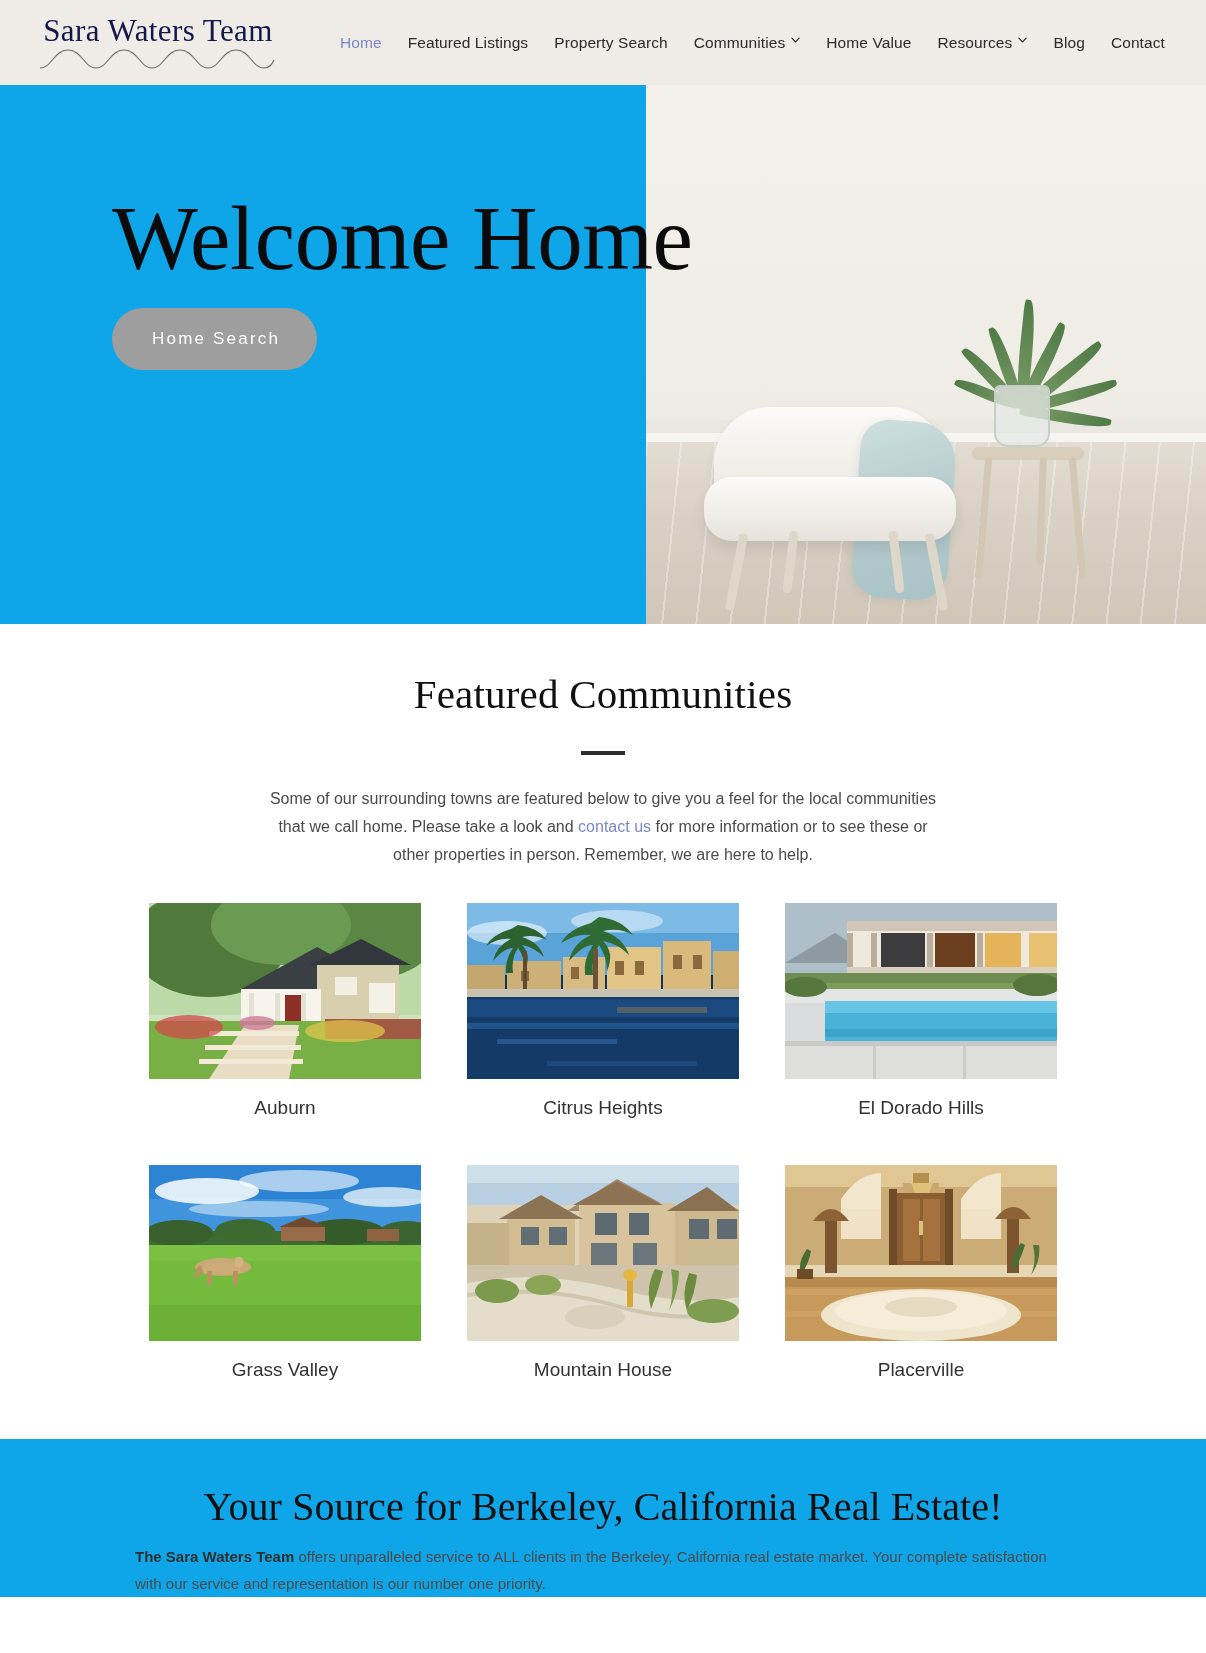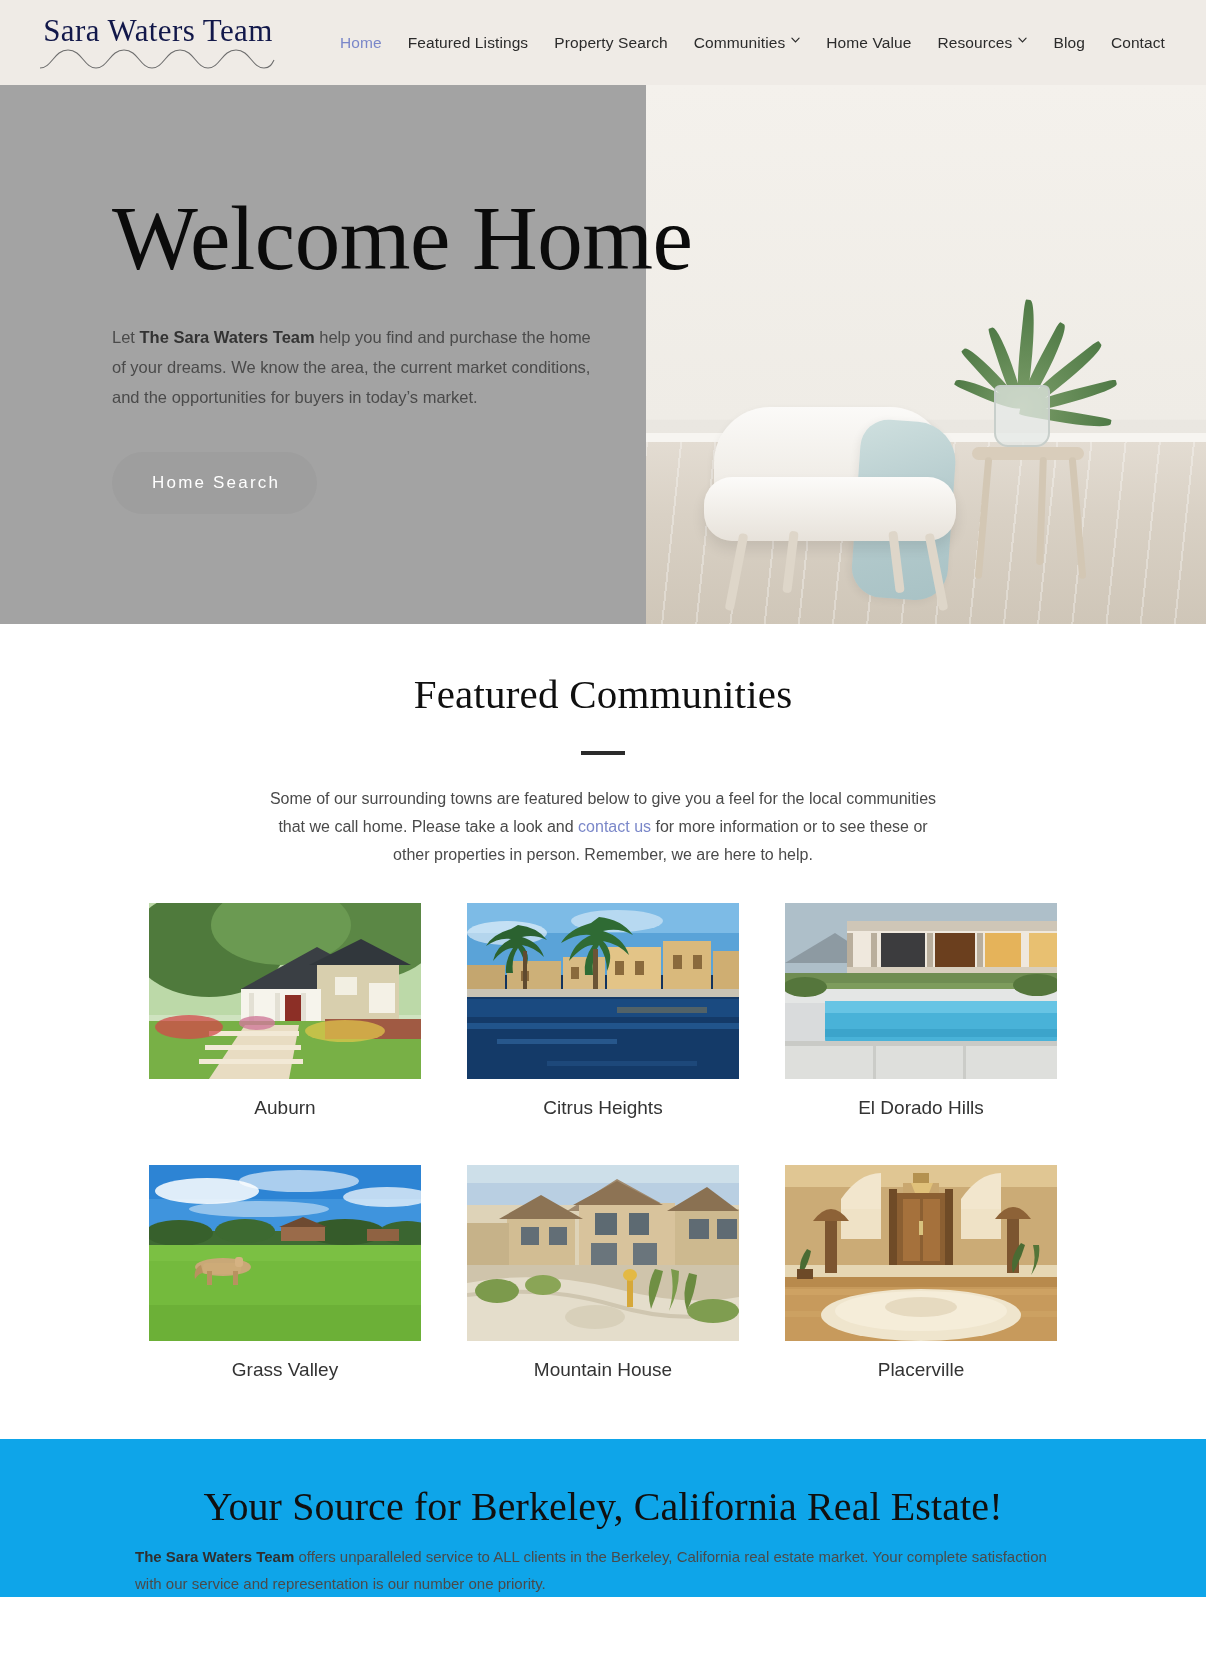--- a/index.html
+++ b/index.html
@@ -73,21 +73,21 @@
     height: 9px;
     display: inline-block;
     position: relative;
     top: -1px;
   }
   .chev svg { display: block; }
 
   
   .hero {
     height: 539px;
-    background: #a3a3a3;
+    background: #0ea5e9;
     position: relative;
     overflow: hidden;
   }
 
   .hero-inner {
     position: relative;
     z-index: 3;
     padding: 108px 0 0 112px;
     width: 620px;
   }
@@ -105,21 +105,21 @@
   .hero-para {
     margin-top: 38px;
     font-size: 16.5px;
     line-height: 30px;
     color: #4a4a4a;
     width: 486px;
   }
   .hero-para b { color: #333; font-weight: 700; }
 
   .btn-pill {
-    margin-top: 40px;
+    margin-top: 24px;
     display: inline-block;
     background: #9e9e9e;
     color: #ffffff;
     font-size: 17px;
     letter-spacing: 2.2px;
     padding: 21px 37px 21px 40px;
     border-radius: 40px;
     border: none;
     cursor: pointer;
     font-family: "Liberation Sans", sans-serif;
@@ -363,23 +363,20 @@
       <div class="hp-chair-seat"></div>
       <div class="chair-leg" style="left:86px;top:448px;height:78px;transform:rotate(11deg);"></div>
       <div class="chair-leg" style="left:286px;top:448px;height:78px;transform:rotate(-11deg);"></div>
       <div class="chair-leg" style="left:140px;top:446px;height:62px;transform:rotate(7deg);"></div>
       <div class="chair-leg" style="left:246px;top:446px;height:62px;transform:rotate(-7deg);"></div>
     </div>
   </div>
 
   <div class="hero-inner">
     <h1 class="hero-title">Welcome Home</h1>
-    <p class="hero-para">
-      <span>Let </span><b>The Sara Waters Team</b><span> help you find and purchase the home of your dreams. We know the area, the current market conditions, and the opportunities for buyers in today’s market.</span>
-    </p>
     <button class="btn-pill">Home Search</button>
   </div>
 </section>
 
 <section class="section-light">
 
   <h2 class="sec-title">Featured Communities</h2>
   <div class="rule"></div>
 
   <p class="sec-intro">

